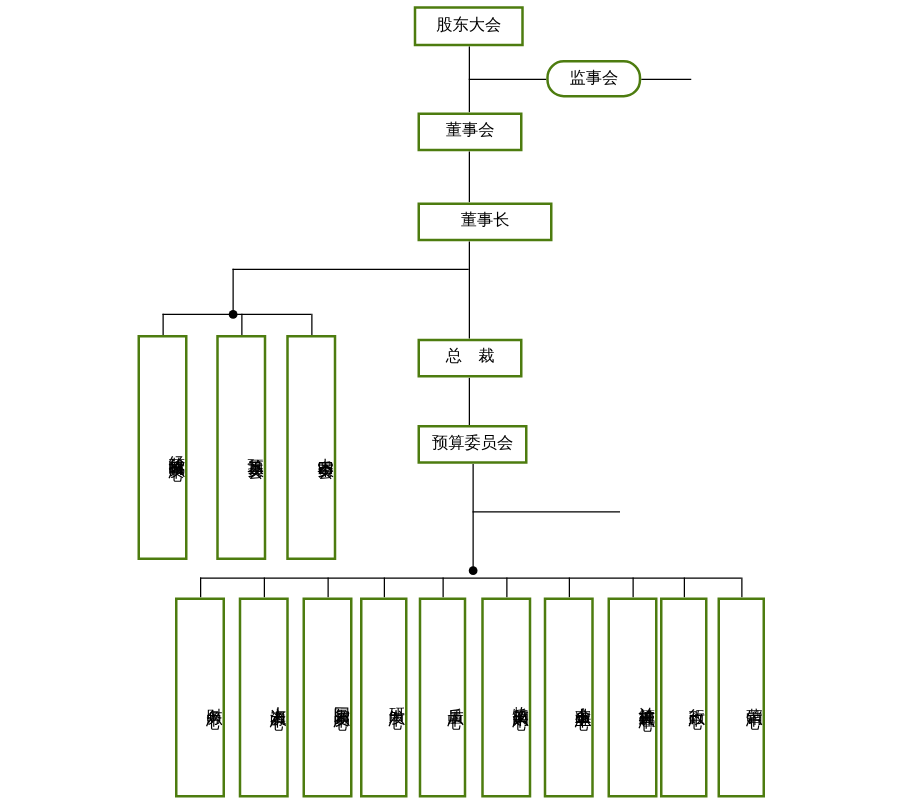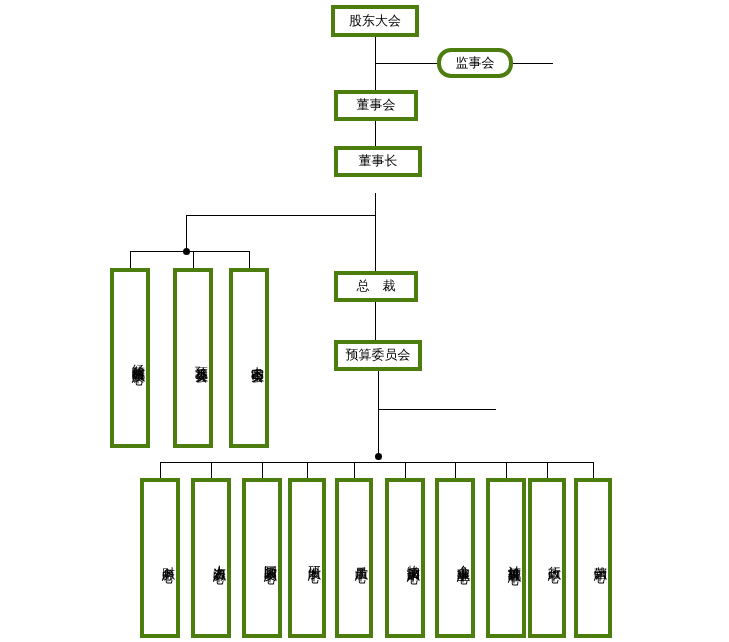--- a/index.html
+++ b/index.html
@@ -11,21 +11,21 @@
     position: relative;
     width: 729px;
     height: 642px;
     background: #ffffff;
     font-family: "DejaVu Sans", "Liberation Sans", sans-serif;
     overflow: hidden;
   }
   .node {
     position: absolute;
     box-sizing: border-box;
-    border: 4px solid #4d7c0f;
+    border: 2px solid #4d7c0f;
     background: #ffffff;
     color: #000000;
     display: flex;
     align-items: center;
     justify-content: center;
     font-size: 13px;
     line-height: 1.25;
     text-align: center;
     z-index: 3;
   }
@@ -87,21 +87,21 @@
     <div class="dot" style="left: 375px; top: 453px;"></div>
     <div class="node" style="left: 331px; top: 5px; width: 88px; height: 32px;">
       <span>股东大会</span>
     </div>
     <div class="node" style="left: 437px; top: 48px; width: 76px; height: 30px; border-radius: 14px;">
       <span>监事会</span>
     </div>
     <div class="node" style="left: 334px; top: 90px; width: 84px; height: 31px;">
       <span>董事会</span>
     </div>
-    <div class="node" style="left: 334px; top: 146px; width: 88px; height: 31px;">
+    <div class="node" style="left: 334px; top: 162px; width: 108px; height: 31px;">
       <span>董事长</span>
     </div>
     <div class="node" style="left: 334px; top: 271px; width: 84px; height: 31px;">
       <span>总　裁</span>
     </div>
     <div class="node" style="left: 334px; top: 340px; width: 88px; height: 31px;">
       <span>预算委员会</span>
     </div>
     <div class="node vertical" style="left: 110px; top: 268px; width: 40px; height: 180px;">
       <span>经营战略投资中心</span>

